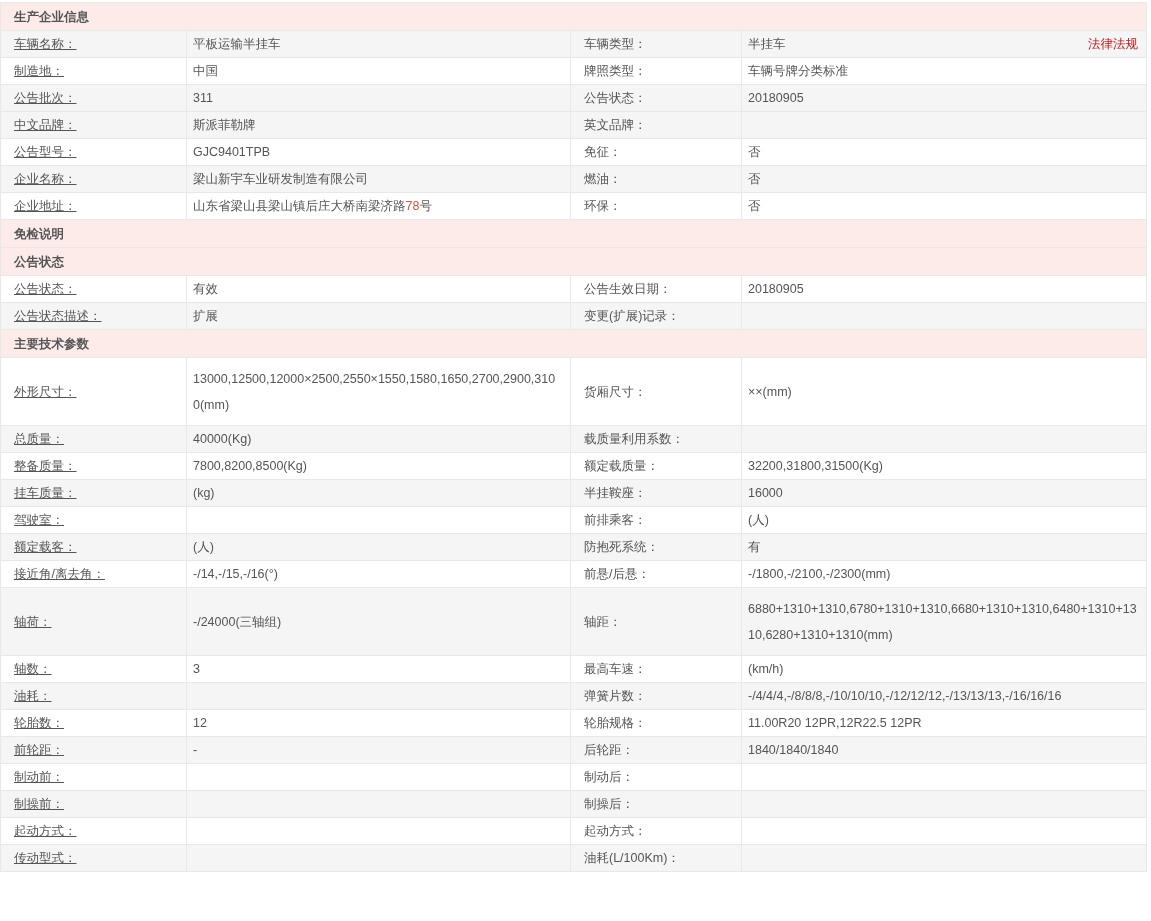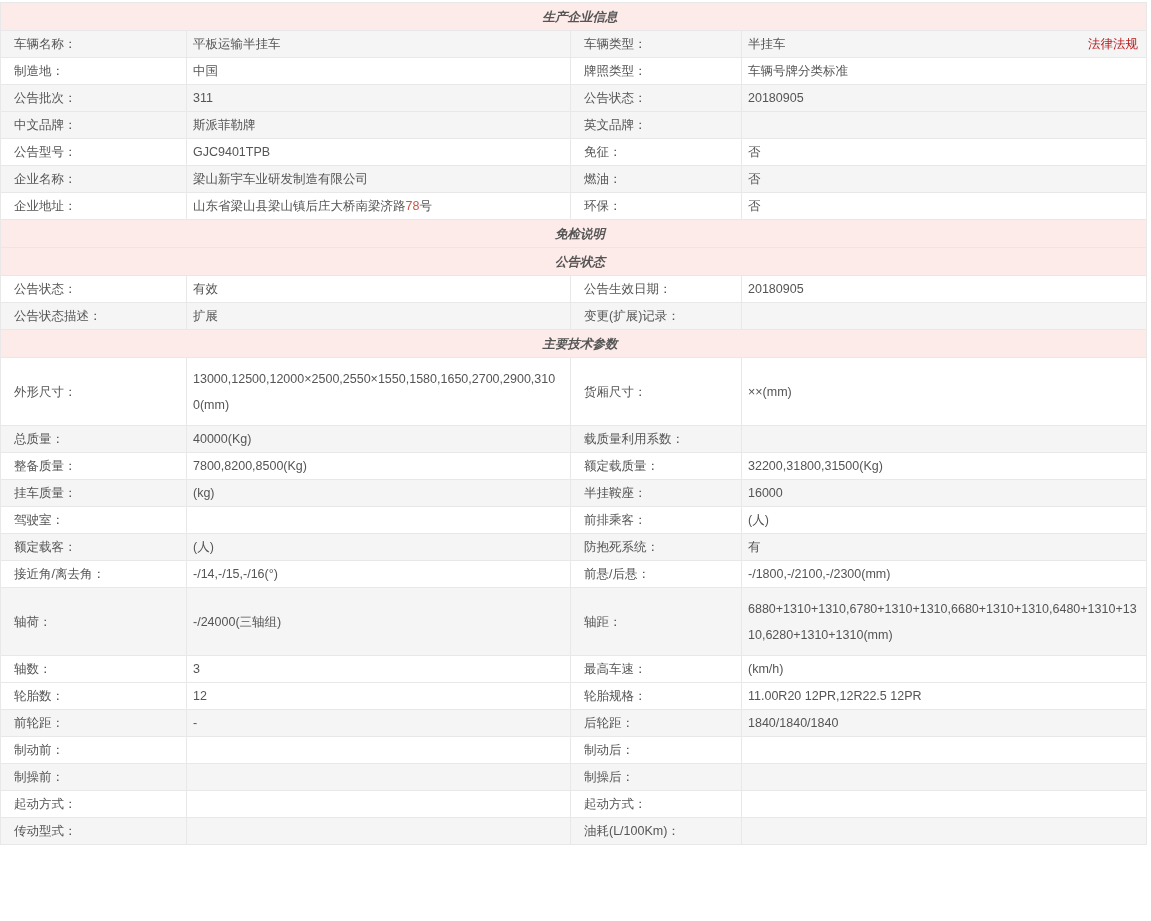--- a/index.html
+++ b/index.html
@@ -26,34 +26,33 @@
     vertical-align: middle;
     line-height: 26px;
     overflow: hidden;
   }
   th.sec {
     height: 27px;
     background: #fcebe9;
     color: #9e2f2f;
     font-size: 14px;
     font-weight: bold;
-    text-align: center;
+    text-align: left;
     padding: 0 0 0 13px;
     border-top: 1px solid #f6ddd9;
-    font-style: italic;
   }
   td { height: 26px; background: #ffffff; }
   tr.alt td { background: #f5f5f6; }
   tr.tall td { height: 67px; }
   td.lbl {
     width: 172px;
     padding: 0 4px 0 13px;
     white-space: nowrap;
   }
-  td.lbl.first { width: 173px; }
+  td.lbl.first { width: 173px; text-decoration: underline; }
   td.val {
     padding: 0 8px 0 6px;
     word-break: break-all;
     word-wrap: break-word;
   }
   a.legal {
     float: right;
     color: #b91c1c;
     text-decoration: none;
     cursor: pointer;
@@ -198,20 +197,26 @@
       <td class="val">-/24000(三轴组)</td>
       <td class="lbl">轴距：</td>
       <td class="val">6880+1310+1310,6780+1310+1310,6680+1310+1310,6480+1310+1310,6280+1310+1310(mm)</td>
     </tr>
     <tr>
       <td class="lbl first">轴数：</td>
       <td class="val">3</td>
       <td class="lbl">最高车速：</td>
       <td class="val">(km/h)</td>
     </tr>
+    <tr class="alt">
+      <td class="lbl first">油耗：</td>
+      <td class="val"></td>
+      <td class="lbl">弹簧片数：</td>
+      <td class="val">-/4/4/4,-/8/8/8,-/10/10/10,-/12/12/12,-/13/13/13,-/16/16/16</td>
+    </tr>
     <tr>
       <td class="lbl first">轮胎数：</td>
       <td class="val">12</td>
       <td class="lbl">轮胎规格：</td>
       <td class="val">11.00R20 12PR,12R22.5 12PR</td>
     </tr>
     <tr class="alt">
       <td class="lbl first">前轮距：</td>
       <td class="val">-</td>
       <td class="lbl">后轮距：</td>

